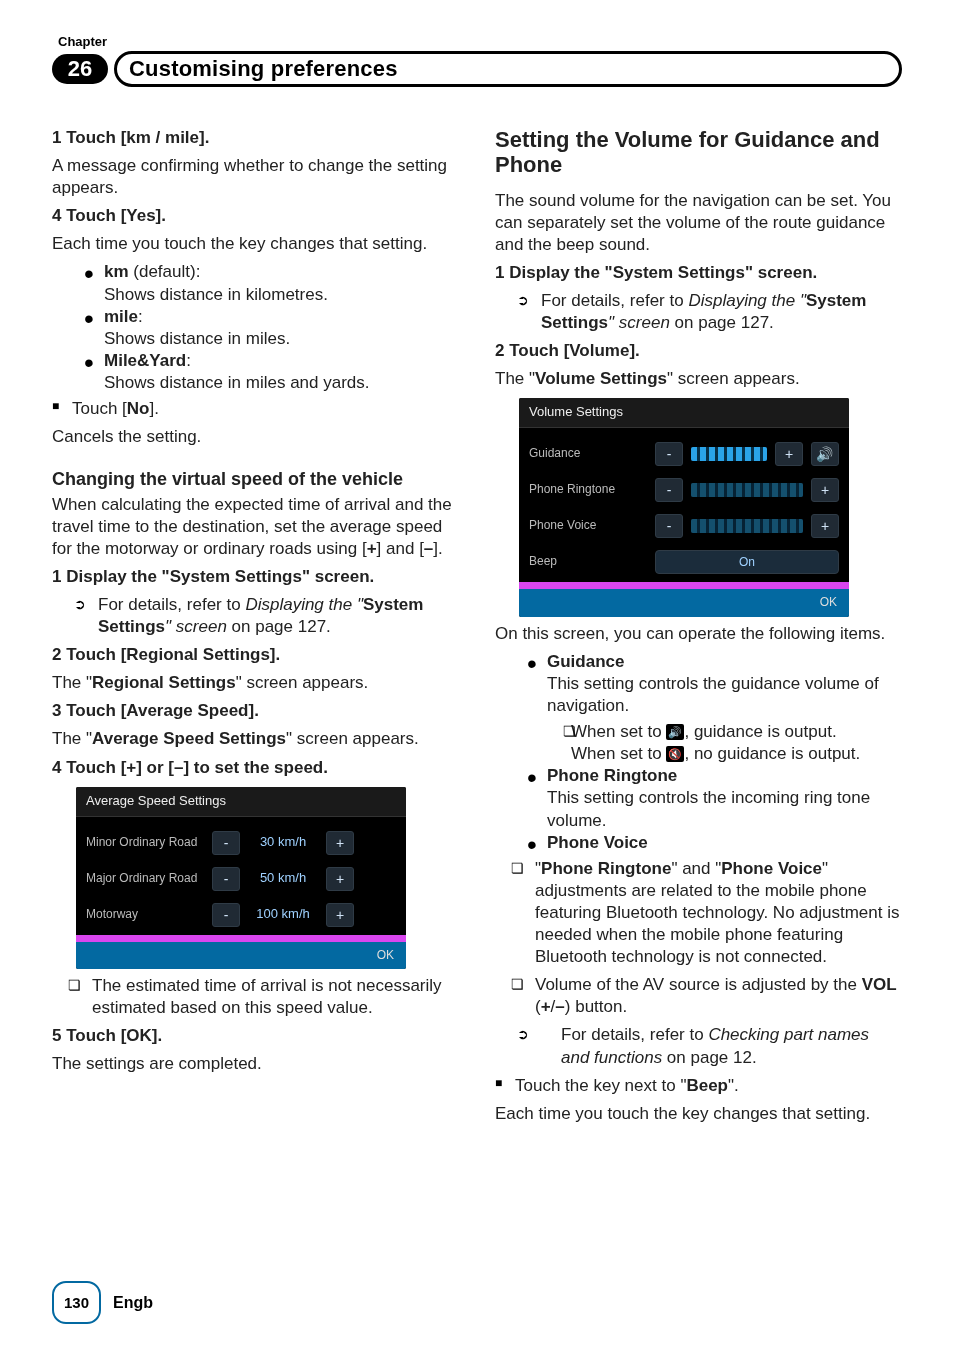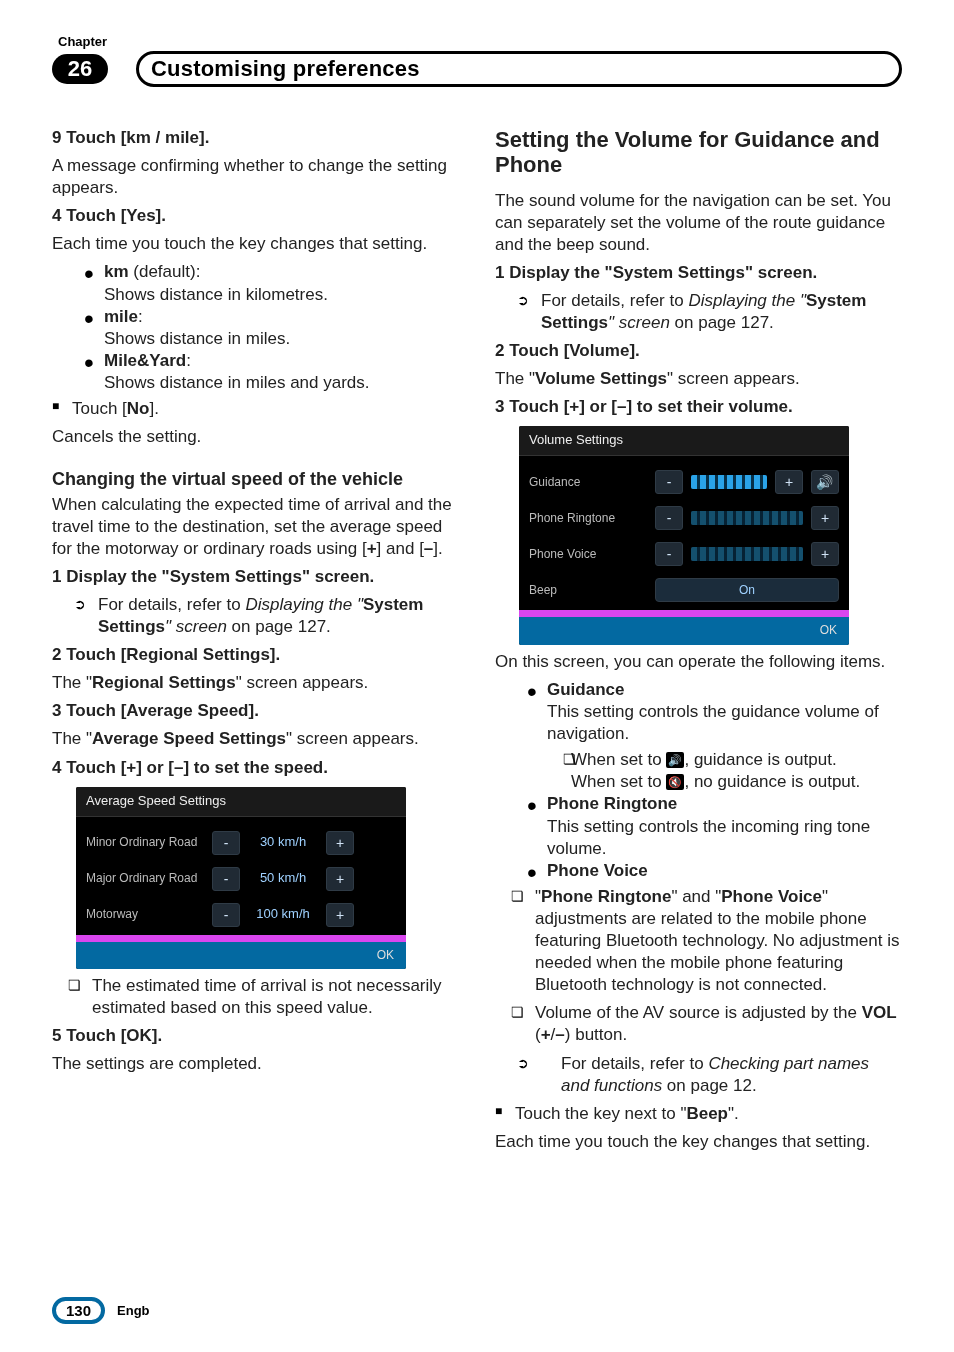--- a/index.html
+++ b/index.html
@@ -20,21 +20,21 @@
   }
   .chapter-label {
     font-size: 13px;
     font-weight: bold;
     margin-bottom: 2px;
     margin-left: 6px;
   }
   .header-band {
     display: flex;
     align-items: center;
-    gap: 28px;
+    gap: 6px;
     margin-bottom: 40px;
   }
   .chapter-num {
     display: inline-block;
     min-width: 44px;
     height: 30px;
     line-height: 30px;
     background: #000;
     color: #fff;
     font-weight: bold;
@@ -186,27 +186,27 @@
 
   .footer {
     position: absolute;
     left: 52px;
     bottom: 28px;
     display: flex;
     align-items: center;
     gap: 12px;
   }
   .page-num-pill {
-    border: 4px solid #0369a1;
+    border: 2px solid #0369a1;
     border-radius: 14px;
-    padding: 1px 10px;
+    padding: 11px 10px;
     font-weight: bold;
     font-size: 15px;
   }
-  .footer .lang { font-size: 13px; font-weight: bold; }
+  .footer .lang { font-size: 16px; font-weight: bold; }
 
   .icon-speaker {
     display: inline-block;
     width: 18px; height: 16px; vertical-align: -3px;
     background: #000; border-radius: 2px; position: relative;
   }
   .icon-speaker::after {
     content: "🔊"; position: absolute; inset: 0; font-size: 11px; line-height: 16px; text-align: center; color: #fff;
   }
   .icon-speaker.muted::after { content: "🔇"; }
@@ -219,21 +219,21 @@
   <div class="header-band">
     <span class="chapter-num">26</span>
     <div class="chapter-pill">
       <span>Customising preferences</span>
     </div>
   </div>
 
   <div class="columns">
 
     <div class="col">
-      <p class="step"><span class="step-label">9   Touch [km / mile].</span></p>
+      <p class="step"><span class="step-label">1   Touch [km / mile].</span></p>
       <p>A message confirming whether to change the setting appears.</p>
 
       <p class="step"><span class="step-label">4   Touch [Yes].</span></p>
       <p>Each time you touch the key changes that setting.</p>
 
       <ul class="bullets">
         <li>
           <b>km</b><span> (default):</span><br>
           <span>Shows distance in kilometres.</span>
         </li>
@@ -312,21 +312,20 @@
       <p class="step"><span class="step-label">1   Display the "System Settings" screen.</span></p>
       <p class="arrow-row">
         <span>For details, refer to </span><i>Displaying the "</i><b>System Settings</b><i>" screen</i><span> on page 127.</span>
       </p>
 
       <p class="step"><span class="step-label">2   Touch [Volume].</span></p>
       <p>
         <span>The "</span><b>Volume Settings</b><span>" screen appears.</span>
       </p>
 
-      <p class="step"><span class="step-label">3   Touch [+] or [–] to set their volume.</span></p>
 
       <div class="screenshot" style="margin-left:24px;">
         <div class="ss-title">Volume Settings</div>
         <div class="ss-body">
           <div class="ss-row">
             <div class="ss-label">Guidance</div>
             <div class="ss-minus">-</div>
             <div class="ss-bar"></div>
             <div class="ss-plus">+</div>
             <div class="ss-icon">🔊</div>

